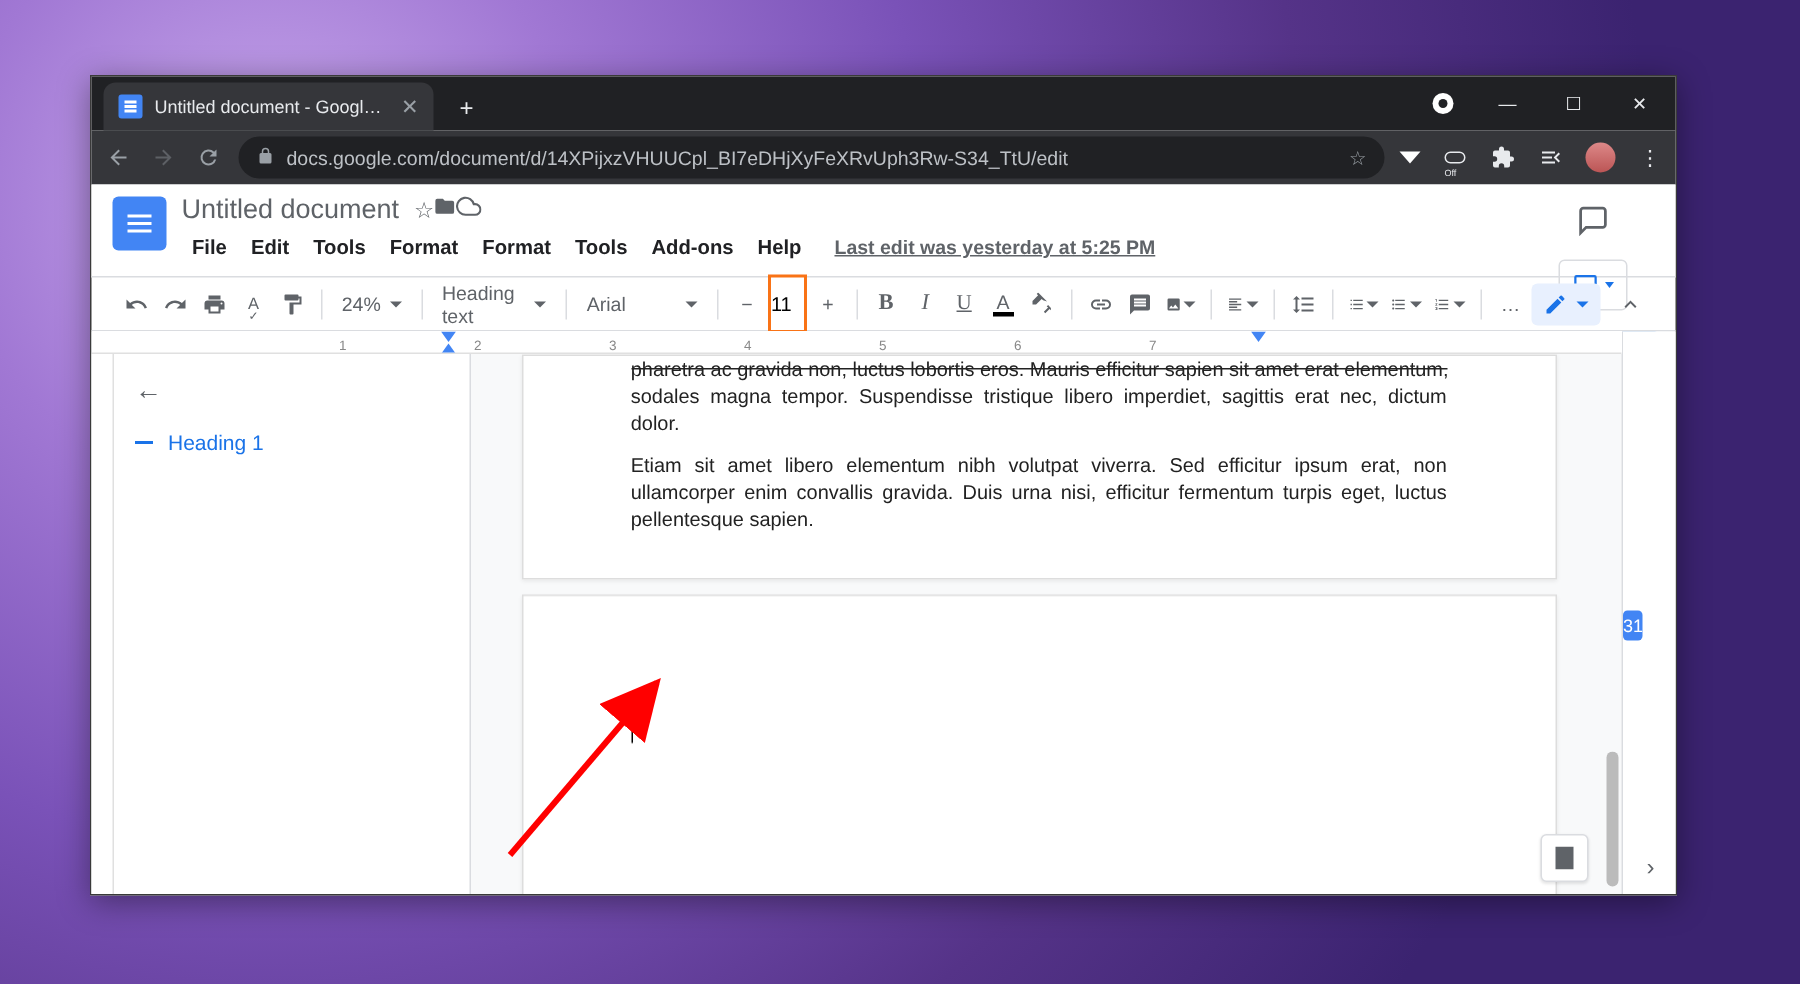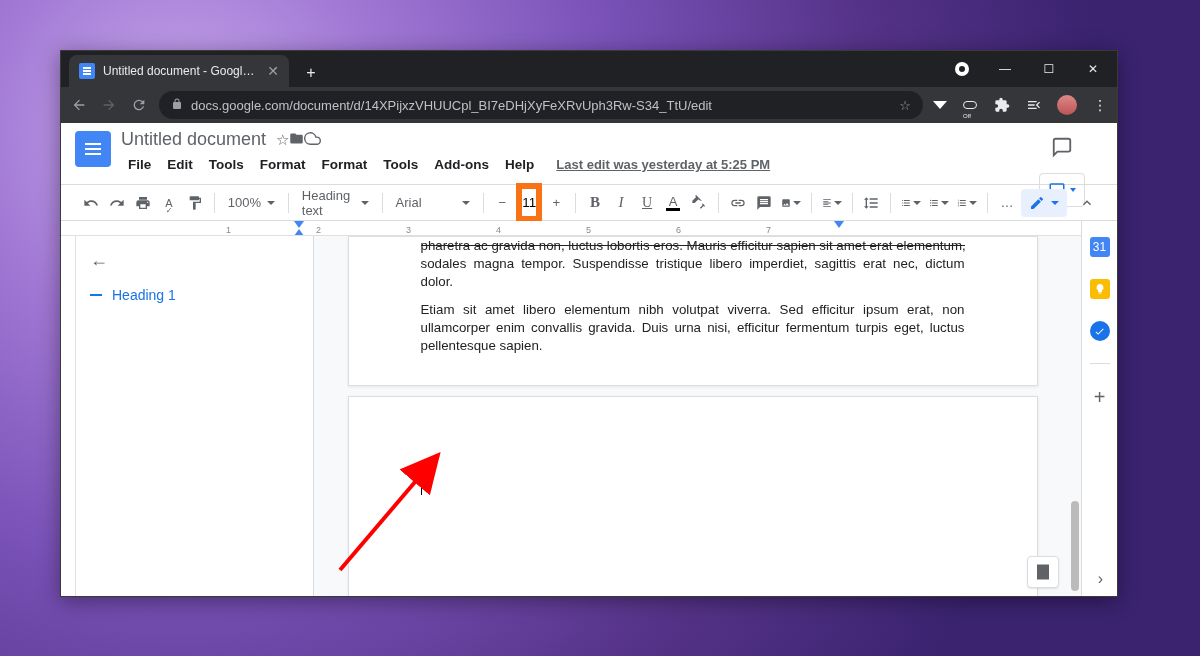--- a/index.html
+++ b/index.html
@@ -60,21 +60,21 @@
   .present-btn{border:1px solid #dadce0;border-radius:4px;height:34px;padding:0 8px;display:flex;align-items:center;gap:4px;color:#1a73e8;cursor:pointer;}
   .share-btn{background:#1a73e8;color:#fff;height:36px;border-radius:4px;padding:0 14px;display:flex;align-items:center;gap:8px;font-size:14px;font-weight:500;cursor:pointer;}
   .profile-avatar{width:32px;height:32px;border-radius:50%;background:linear-gradient(#e8a,#b66);cursor:pointer;}
   
   .toolbar{height:36px;border-bottom:1px solid #dadce0;display:flex;align-items:center;padding:0 18px;gap:2px;color:#5f6368;font-size:13px;}
   .tbtn{min-width:24px;height:26px;display:flex;align-items:center;justify-content:center;border-radius:3px;cursor:pointer;padding:0 3px;}
   .tbtn svg{width:16px;height:16px;fill:#5f6368;}
   .tsep{width:1px;height:20px;background:#dadce0;margin:0 5px;}
   .zoom-sel,.style-sel,.font-sel{display:flex;align-items:center;gap:6px;padding:0 6px;cursor:pointer;}
   .caret{width:0;height:0;border-left:4px solid transparent;border-right:4px solid transparent;border-top:4px solid #5f6368;}
-  .fsize-inp{width:26px;text-align:left;border:6px solid #f97316;height:39px;}
+  .fsize-inp{width:26px;text-align:left;border:2px solid #f97316;height:39px;}
   .b{font-weight:bold;font-family:serif;font-size:15px;}
   .i{font-style:italic;font-family:serif;font-size:15px;}
   .u{text-decoration:underline;font-family:serif;font-size:14px;}
   .toolbar-right{margin-left:auto;display:flex;align-items:center;gap:8px;}
   .edit-mode{background:#e8f0fe;border-radius:4px;height:28px;padding:0 8px;display:flex;align-items:center;gap:6px;color:#1a73e8;cursor:pointer;}
   
   .docs-body{flex:1;display:flex;overflow:hidden;background:#f8f9fa;position:relative;}
   .ruler{height:15px;background:#fff;border-bottom:1px solid #e0e0e0;position:absolute;top:0;left:0;right:36px;font-size:8px;color:#777;display:flex;align-items:center;justify-content:center;overflow:hidden;}
   .ruler-inner{width:690px;position:relative;height:15px;}
   .ruler-tick{position:absolute;top:4px;font-size:9px;color:#888;}
@@ -86,21 +86,21 @@
   .outline-dash{width:12px;height:2px;background:#1a73e8;}
   .canvas{flex:1;overflow:auto;padding:15px 20px 20px 10px;}
   .page{background:#fff;width:690px;margin:0 auto 10px auto;border:1px solid #ddd;box-shadow:0 1px 3px rgba(0,0,0,0.08);}
   .page1{height:150px;padding:0 72px 30px 72px;}
   .page1 p{font-size:13.3px;color:#222;text-align:justify;margin-bottom:10px;line-height:1.35;}
   .struck{text-decoration:line-through;color:#888;white-space:nowrap;overflow:hidden;}
   .page2{height:460px;padding:82px 72px;position:relative;}
   .cursor-blink{display:inline-block;width:1.5px;height:16px;background:#000;animation:blink 1s step-end infinite;}
   @keyframes blink{50%{opacity:0;}}
   .v-ruler{width:15px;background:#fff;border-right:1px solid #e0e0e0;position:absolute;left:0;top:15px;bottom:0;}
-  .side-panel{width:36px;background:#fff;border-left:1px solid #dadce0;display:flex;flex-direction:column;align-items:center;padding-top:16px;gap:22px;}
+  .side-panel{width:36px;background:#fff;border-left:1px solid #dadce0;display:flex;align-items:center;padding-top:16px;gap:22px;}
   .side-ico{width:20px;height:20px;border-radius:3px;cursor:pointer;display:flex;align-items:center;justify-content:center;font-size:12px;color:#fff;}
   .cal-ico{background:#4285f4;}
   .keep-ico{background:#fbbc04;}
   .tasks-ico{background:#1a73e8;border-radius:50%;}
   .side-sep{width:20px;height:1px;background:#dadce0;}
   .plus-ico{color:#5f6368;font-size:20px;cursor:pointer;}
   .side-expand{position:absolute;bottom:8px;right:14px;color:#5f6368;font-size:16px;cursor:pointer;}
   .explore-btn{position:absolute;bottom:8px;right:58px;width:32px;height:32px;background:#fff;border:1px solid #dadce0;border-radius:4px;display:flex;align-items:center;justify-content:center;color:#5f6368;cursor:pointer;box-shadow:0 1px 2px rgba(0,0,0,0.1);}
   .scrollbar-thumb{position:absolute;right:38px;top:280px;width:8px;height:90px;background:#bbb;border-radius:4px;}
   
@@ -245,21 +245,21 @@
         </svg>
       </div>
     <div class="tbtn" style="font-size:11px;position:relative;">A<span style="position:absolute;bottom:1px;font-size:8px;">✓</span></div>
     <div class="tbtn">
         <svg viewBox="0 0 24 24">
           <path d="M18 4V3a1 1 0 0 0-1-1H5a1 1 0 0 0-1 1v4a1 1 0 0 0 1 1h12a1 1 0 0 0 1-1V6h1v4H9v11a1 1 0 0 0 1 1h2a1 1 0 0 0 1-1v-9h8V4h-3z"></path>
         </svg>
       </div>
     <div class="tsep"></div>
     <div class="zoom-sel">
-        <span>100%</span>
+        <span>24%</span>
         <span class="caret"></span>
       </div>
     <div class="tsep"></div>
     <div class="style-sel">
         <span>Heading text</span>
         <span class="caret"></span>
       </div>
     <div class="tsep"></div>
     <div class="font-sel">
         <span style="width:60px;">Arial</span>

